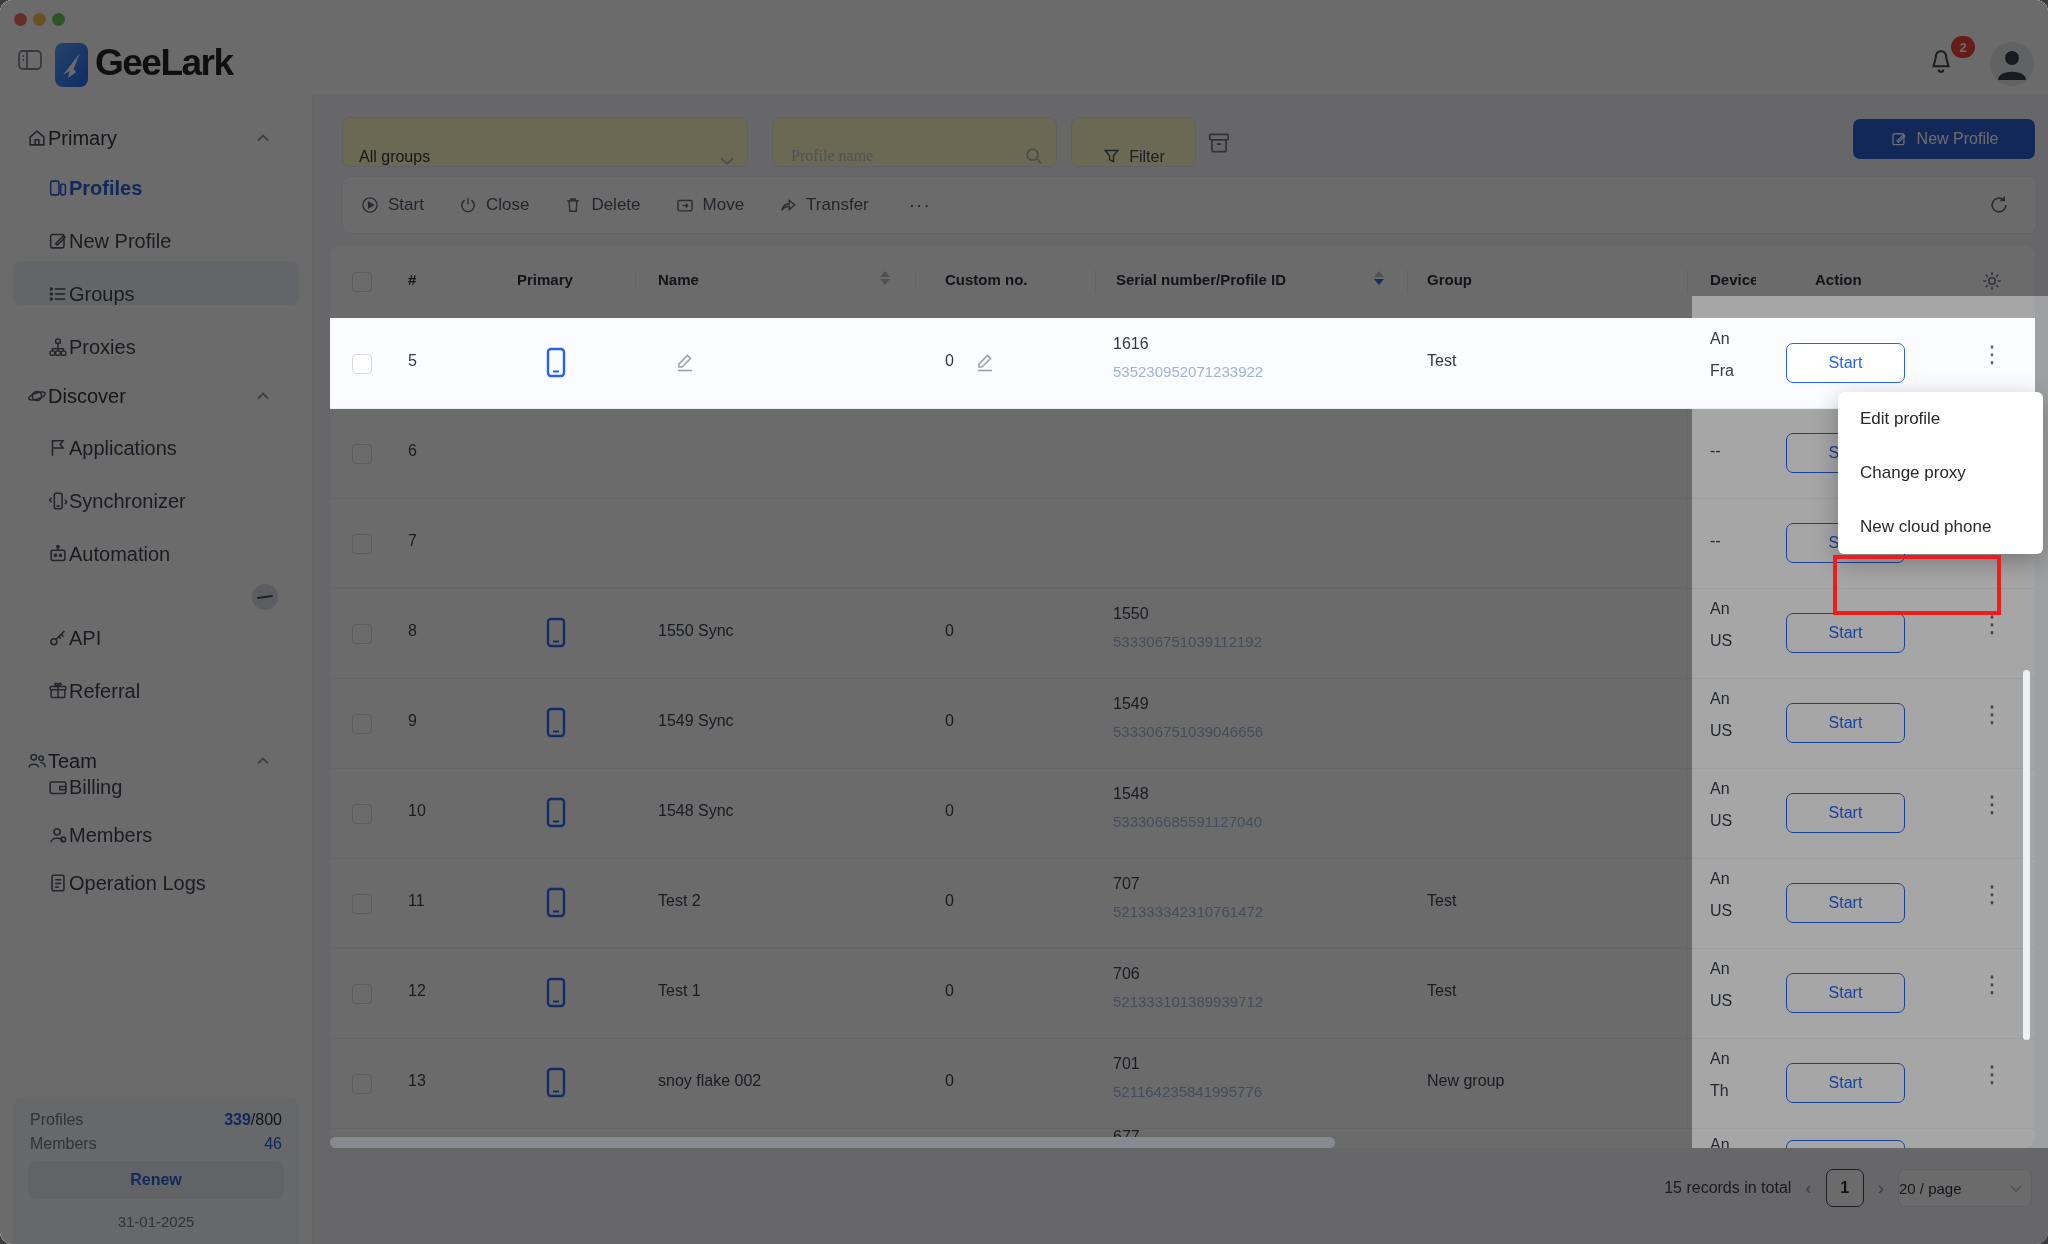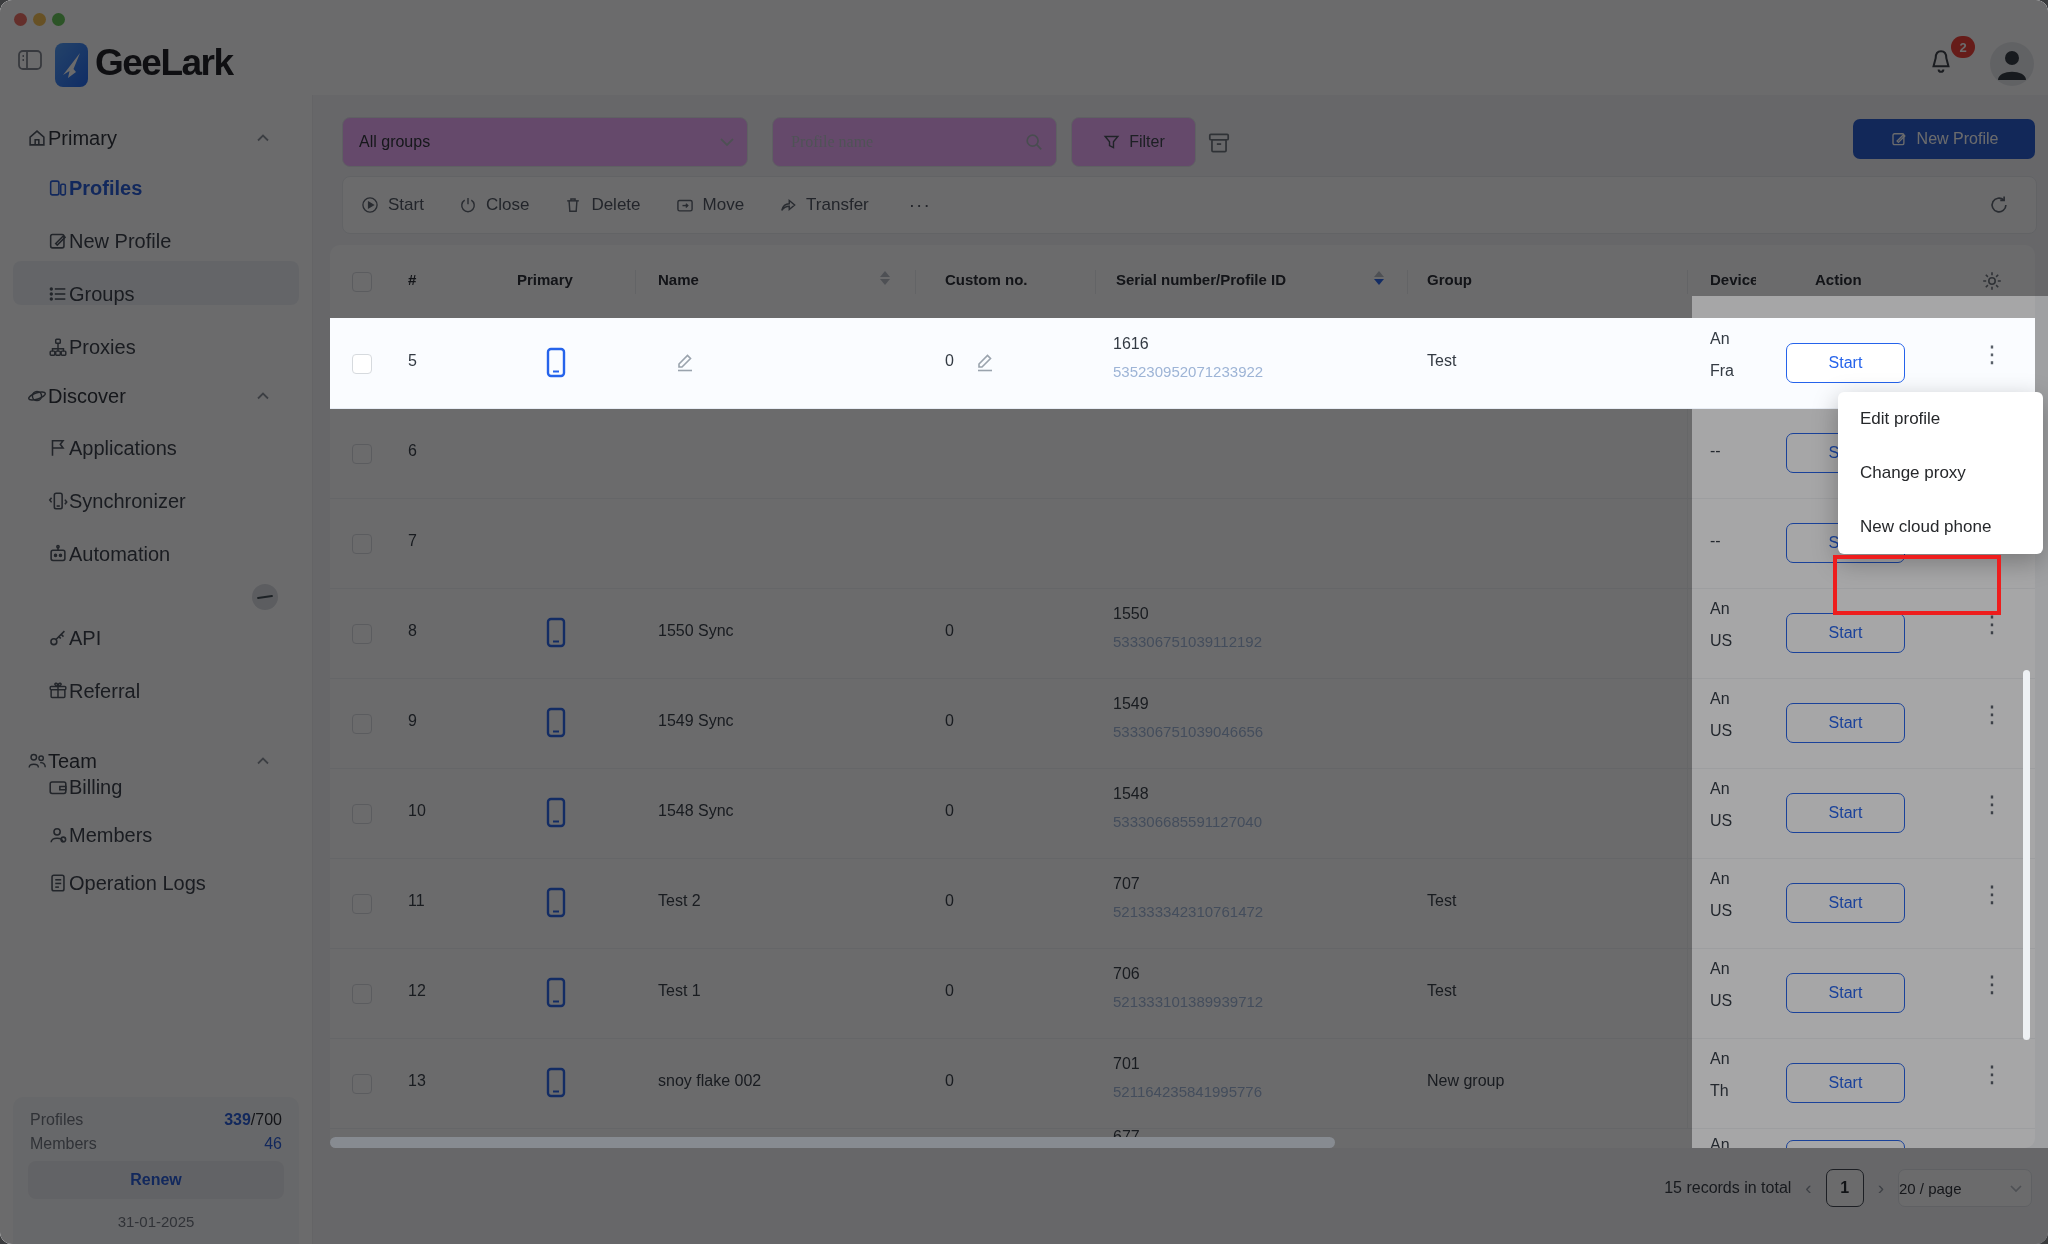--- a/index.html
+++ b/index.html
@@ -29,21 +29,21 @@
   #sync-badge{position:absolute;left:252px;top:489px;width:26px;height:26px;border-radius:50%;
               background:#d9dce1;display:flex;align-items:center;justify-content:center}
   #sync-badge i{display:block;width:16px;height:2px;background:#3e4a50;border-radius:2px;transform:rotate(-8deg)}
   #usage{position:absolute;left:13px;top:1002px;width:286px;height:158px;background:#f6f7f9;border-radius:10px}
   .u-row{position:absolute;left:17px;right:17px;display:flex;justify-content:space-between;font-size:16px;color:#6c727b}
   .u-val{color:#23272e}.u-blue{color:#2158d8}
   #renew{position:absolute;left:15px;top:64px;width:256px;height:38px;border:none;border-radius:8px;
          background:#e9ebef;color:#2158d8;font-size:16px;font-weight:bold;font-family:inherit}
   #expiry{position:absolute;left:0;width:286px;top:116px;text-align:center;font-size:15px;color:#6c727b}
   
-  .box{position:absolute;background:#f0abfc;border:1px solid #e1e4e9;border-radius:8px;display:flex;align-items:center}
+  .box{position:absolute;background:#fef9c3;border:1px solid #e1e4e9;border-radius:8px;display:flex;align-items:flex-end}
   #groupsel{left:342px;top:117px;width:404px;height:48px;font-size:16px;color:#2b2f36}
   #groupsel span{margin-left:16px}
   #groupsel .dd{position:absolute;right:12px}
   #searchbox{left:772px;top:117px;width:283px;height:48px}
   #searchbox input{border:none;outline:none;background:transparent;margin-left:16px;width:210px;
                    font-size:16px;font-family:Liberation Serif, serif;color:#2b2f36}
   #searchbox input::placeholder{color:#b9c0c9}
   #searchbox .mag{position:absolute;right:12px}
   #filterbtn{left:1071px;top:117px;width:123px;height:48px;font-size:16px;color:#3c434c;gap:8px;justify-content:center}
   #savedfilter{position:absolute;left:1206px;top:130px;width:26px;height:26px;color:#6a7078}
@@ -344,21 +344,21 @@
       <span class="sb-label">Operation Logs</span>
     </div>
 
     <div id="sync-badge">
         <i></i>
       </div>
 
     <div id="usage">
       <div class="u-row" style="top:14px">
         <span>Profiles</span>
-        <span class="u-val"><b class="u-blue">339</b><span>/700</span></span>
+        <span class="u-val"><b class="u-blue">339</b><span>/800</span></span>
       </div>
       <div class="u-row" style="top:38px">
         <span>Members</span>
         <span class="u-blue">46</span>
       </div>
       <button id="renew">Renew</button>
       <div id="expiry">31-01-2025</div>
     </div>
   </div>
 

